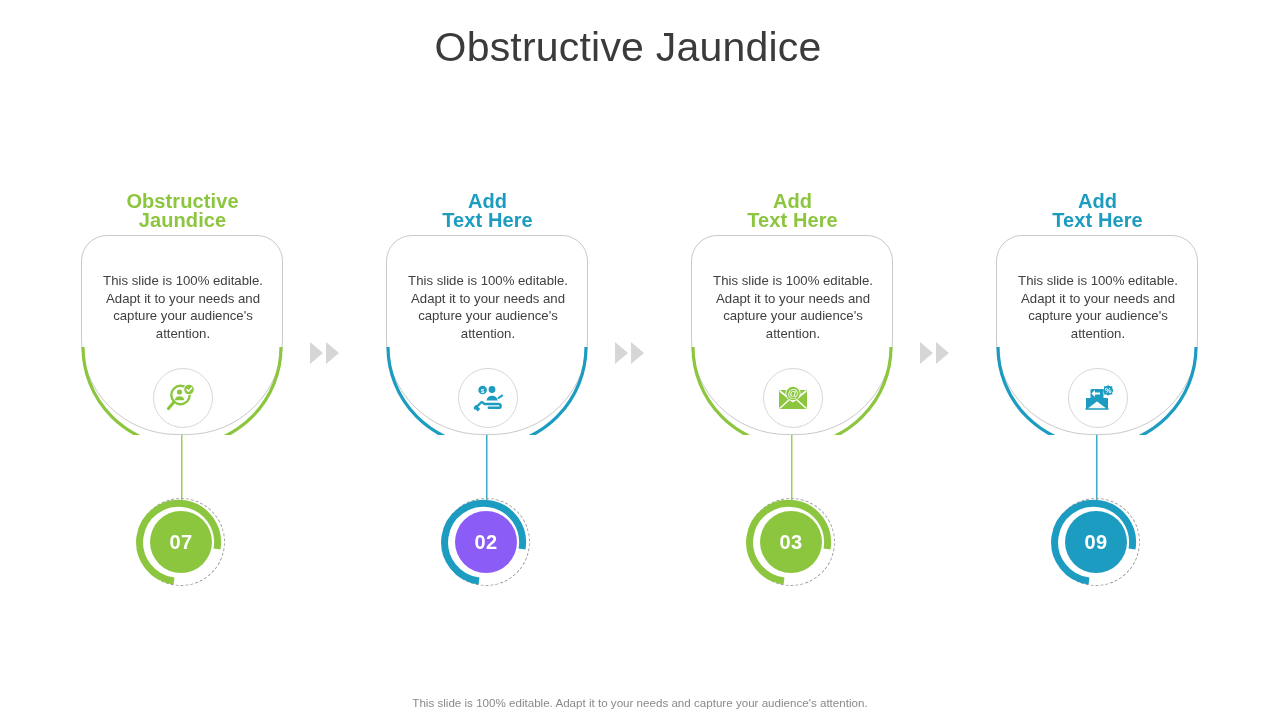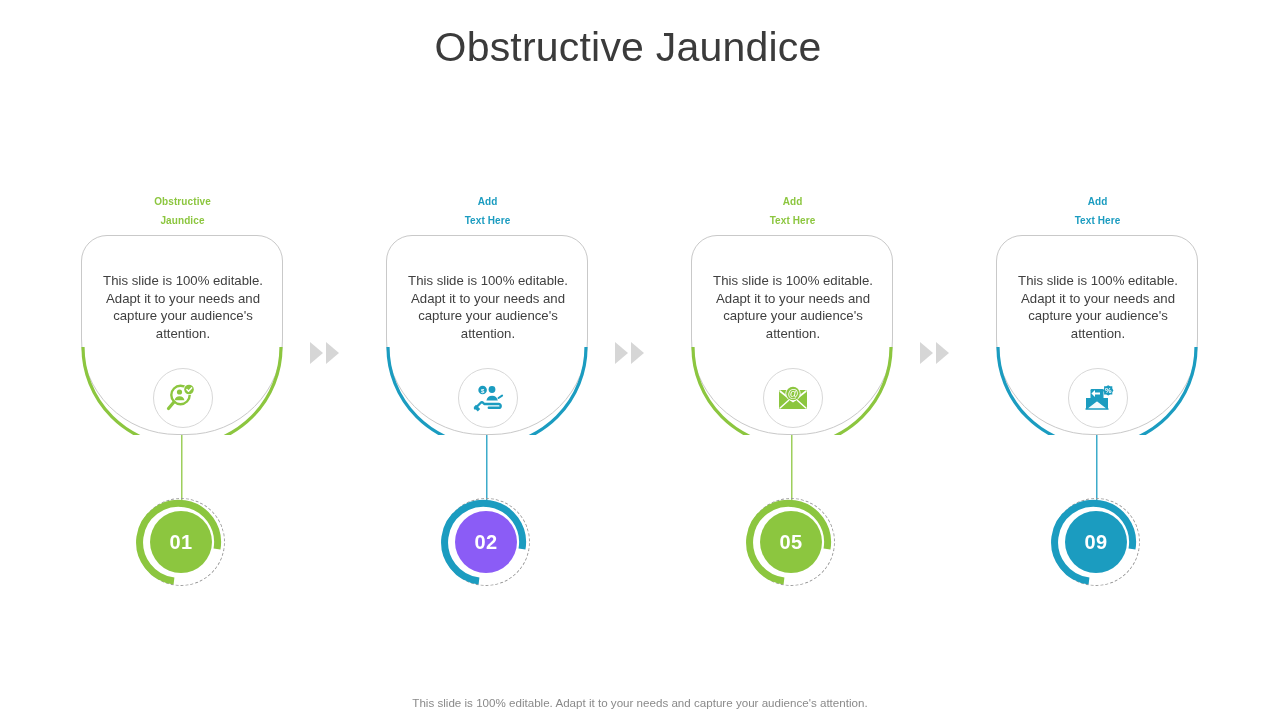--- a/index.html
+++ b/index.html
@@ -49,21 +49,21 @@
     flex: 0 0 205px;
   }
 
   
   .col-heading {
     position: absolute;
     top: 12px;
     left: 0;
     width: 205px;
     text-align: center;
-    font-size: 10px;
+    font-size: 20px;
     font-weight: bold;
     line-height: 19px;
     letter-spacing: 0.1px;
   }
   .col-heading .l2 { display: block; }
 
   
   .card {
     position: absolute;
     top: 55px;
@@ -229,21 +229,21 @@
 
     <svg class="connector" viewBox="0 0 2 76" preserveAspectRatio="none">
       <line x1="1" y1="0" x2="1" y2="76" stroke="#8CC63F" stroke-width="1.6"></line>
     </svg>
 
     <div class="num-wrap">
       <div class="num-dashed"></div>
       <svg class="num-ring" width="102" height="102" viewBox="0 0 102 102">
         <path d="M 43 89 A 39 39 0 1 1 86 57" fill="none" stroke="#8CC63F" stroke-width="7"></path>
       </svg>
-      <div class="num-disc" style="background:#8CC63F">01</div>
+      <div class="num-disc" style="background:#8CC63F">07</div>
     </div>
   </div>
 
   <div class="arrow-gap">
     <div class="chevs">
       <div class="chev"></div>
       <div class="chev"></div>
     </div>
   </div>
 
@@ -320,21 +320,21 @@
 
     <svg class="connector" viewBox="0 0 2 76" preserveAspectRatio="none">
       <line x1="1" y1="0" x2="1" y2="76" stroke="#8CC63F" stroke-width="1.6"></line>
     </svg>
 
     <div class="num-wrap">
       <div class="num-dashed"></div>
       <svg class="num-ring" width="102" height="102" viewBox="0 0 102 102">
         <path d="M 43 89 A 39 39 0 1 1 86 57" fill="none" stroke="#8CC63F" stroke-width="7"></path>
       </svg>
-      <div class="num-disc" style="background:#8CC63F">05</div>
+      <div class="num-disc" style="background:#8CC63F">03</div>
     </div>
   </div>
 
   <div class="arrow-gap">
     <div class="chevs">
       <div class="chev"></div>
       <div class="chev"></div>
     </div>
   </div>
 

